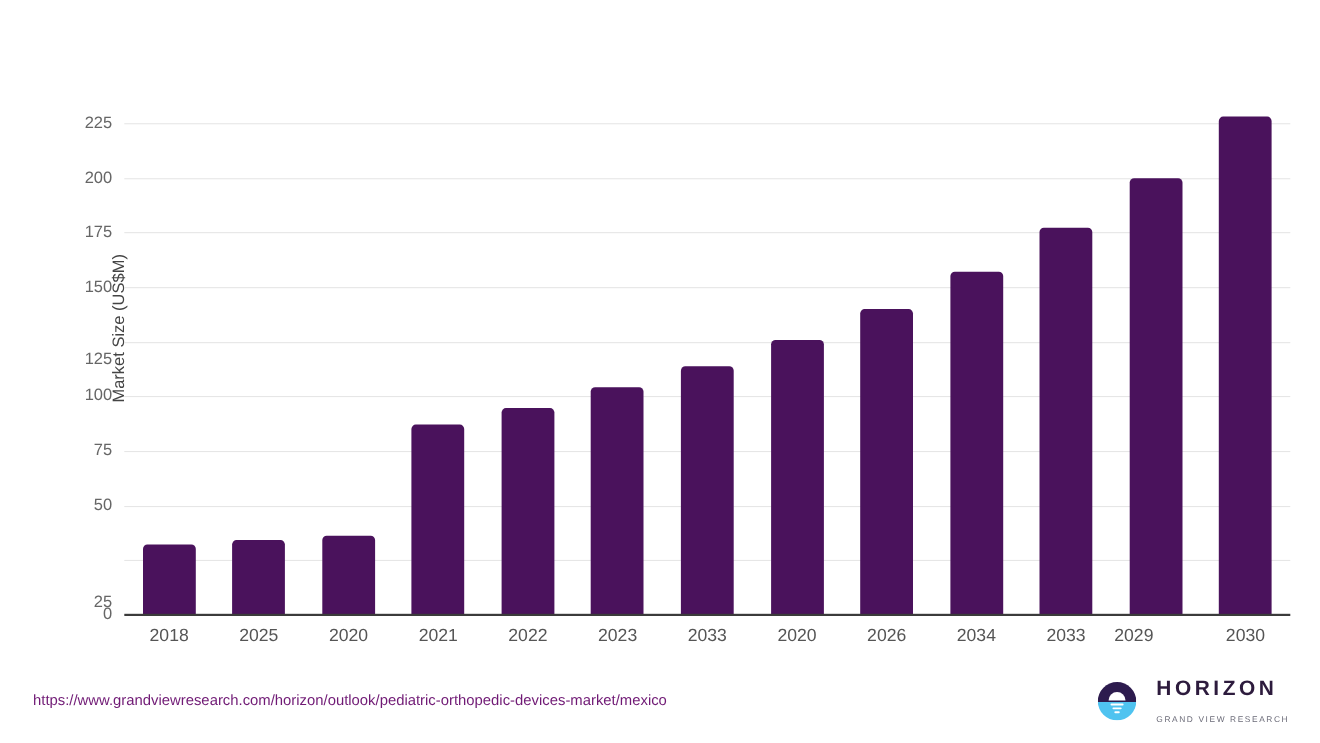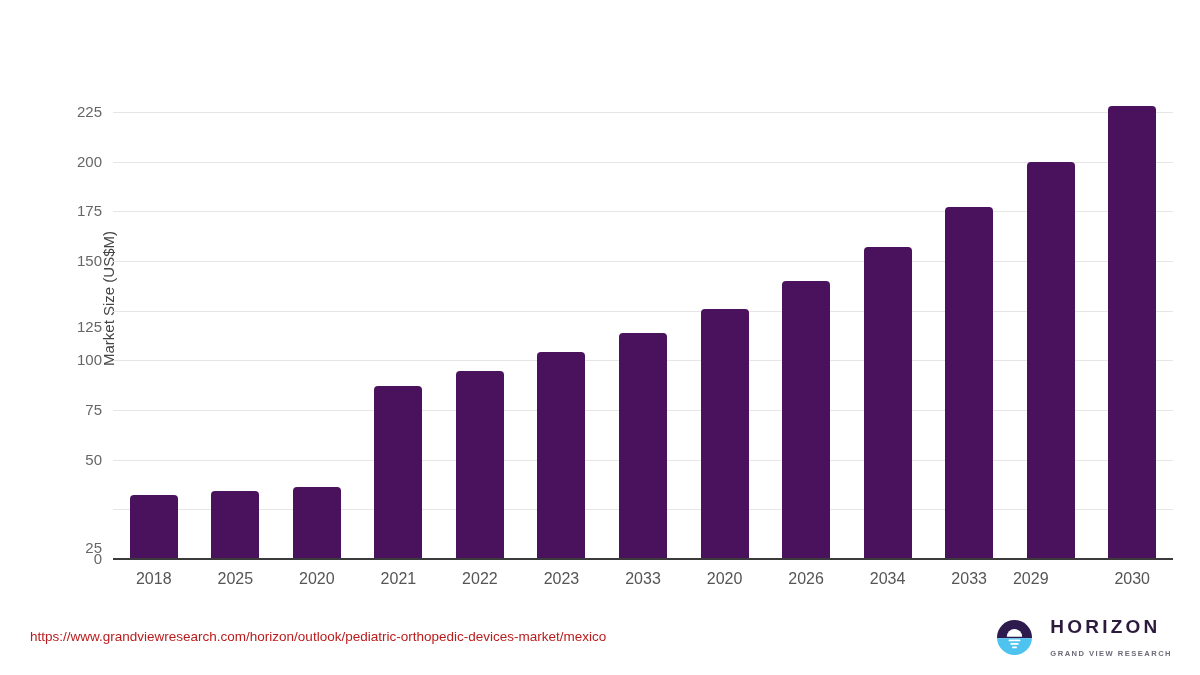--- a/index.html
+++ b/index.html
@@ -117,21 +117,21 @@
     line-height: 22px;
     white-space: nowrap;
   }
 
   
   #source-url {
     position: absolute;
     left: 30px;
     top: 629px;
     font-size: 13.5px;
-    color: #b91c1c;
+    color: #701a75;
     white-space: nowrap;
   }
   #brand-logo {
     position: absolute;
     right: 28px;
     top: 617px;
     display: flex;
     align-items: center;
     gap: 18px;
   }
@@ -147,21 +147,21 @@
     line-height: 1;
   }
   #logo-wordmark {
     font-size: 19px;
     font-weight: bold;
     letter-spacing: 3.2px;
     color: #2d1b3d;
   }
   #logo-tagline {
     font-size: 7.6px;
-    font-weight: bold;
+    font-weight: normal;
     letter-spacing: 1.45px;
     color: #6b6b78;
     margin-top: 14px;
   }
 </style>
 </head>
 <body>
 
 <div id="page">
 

